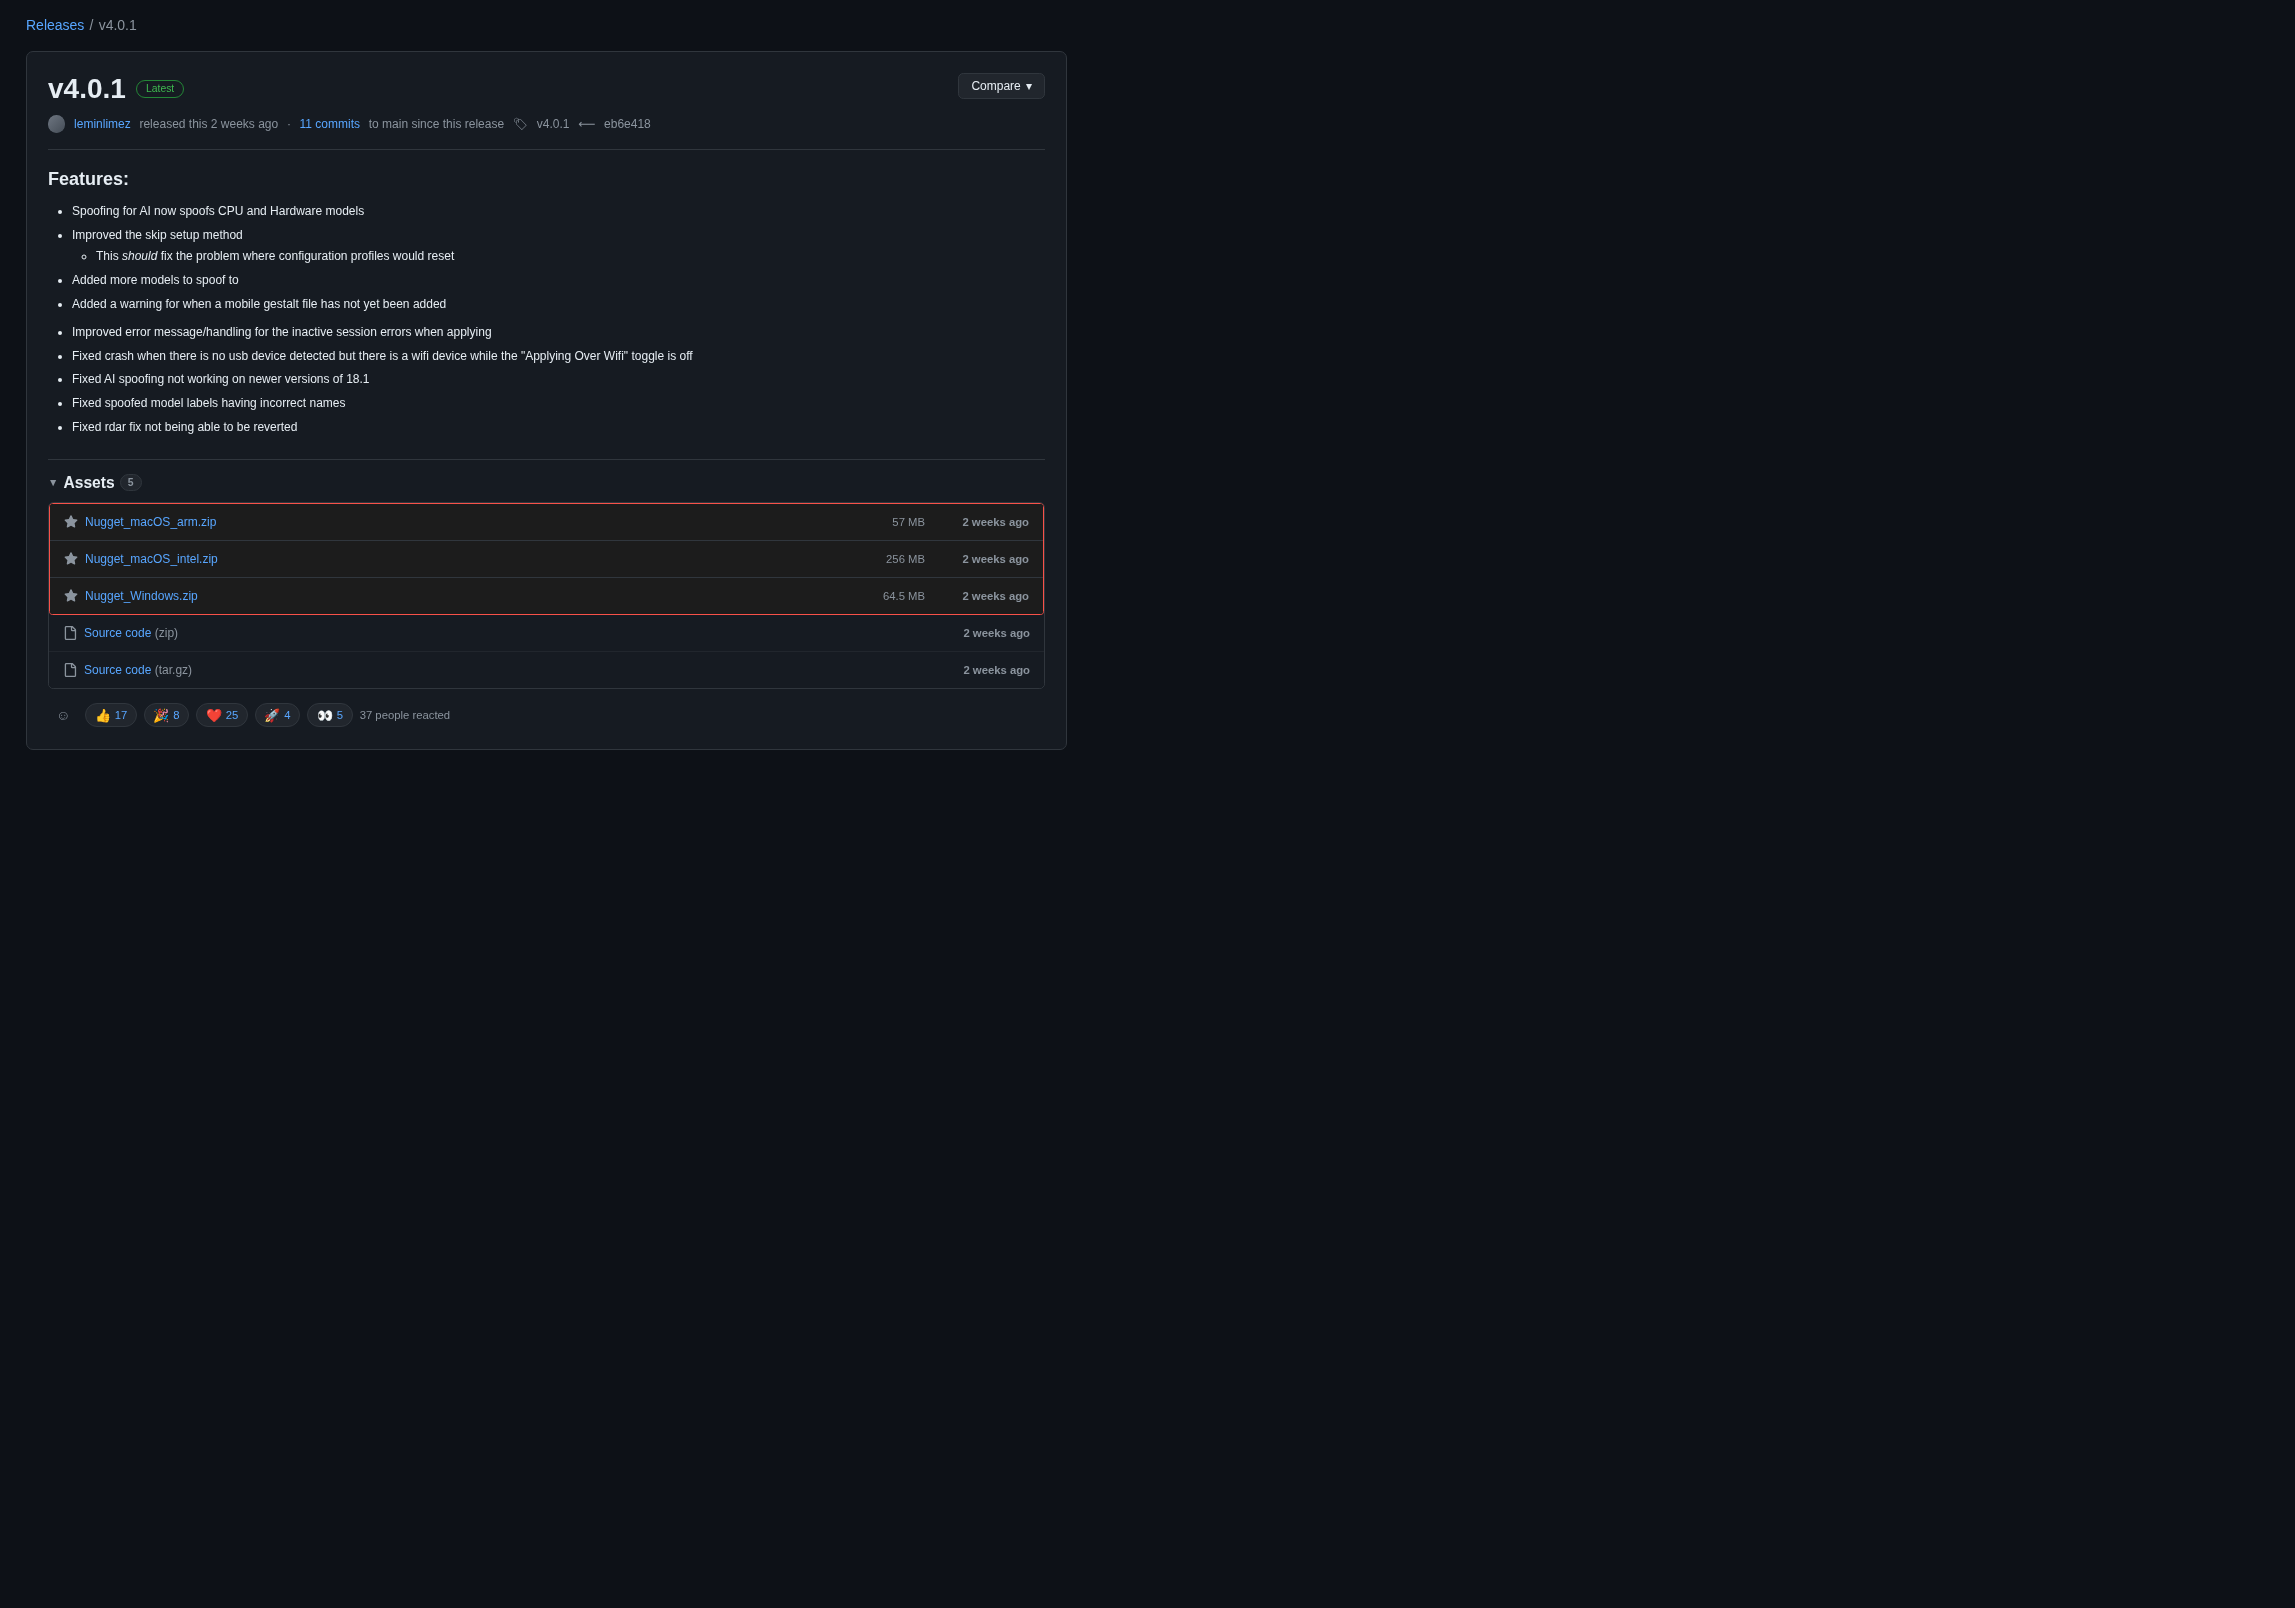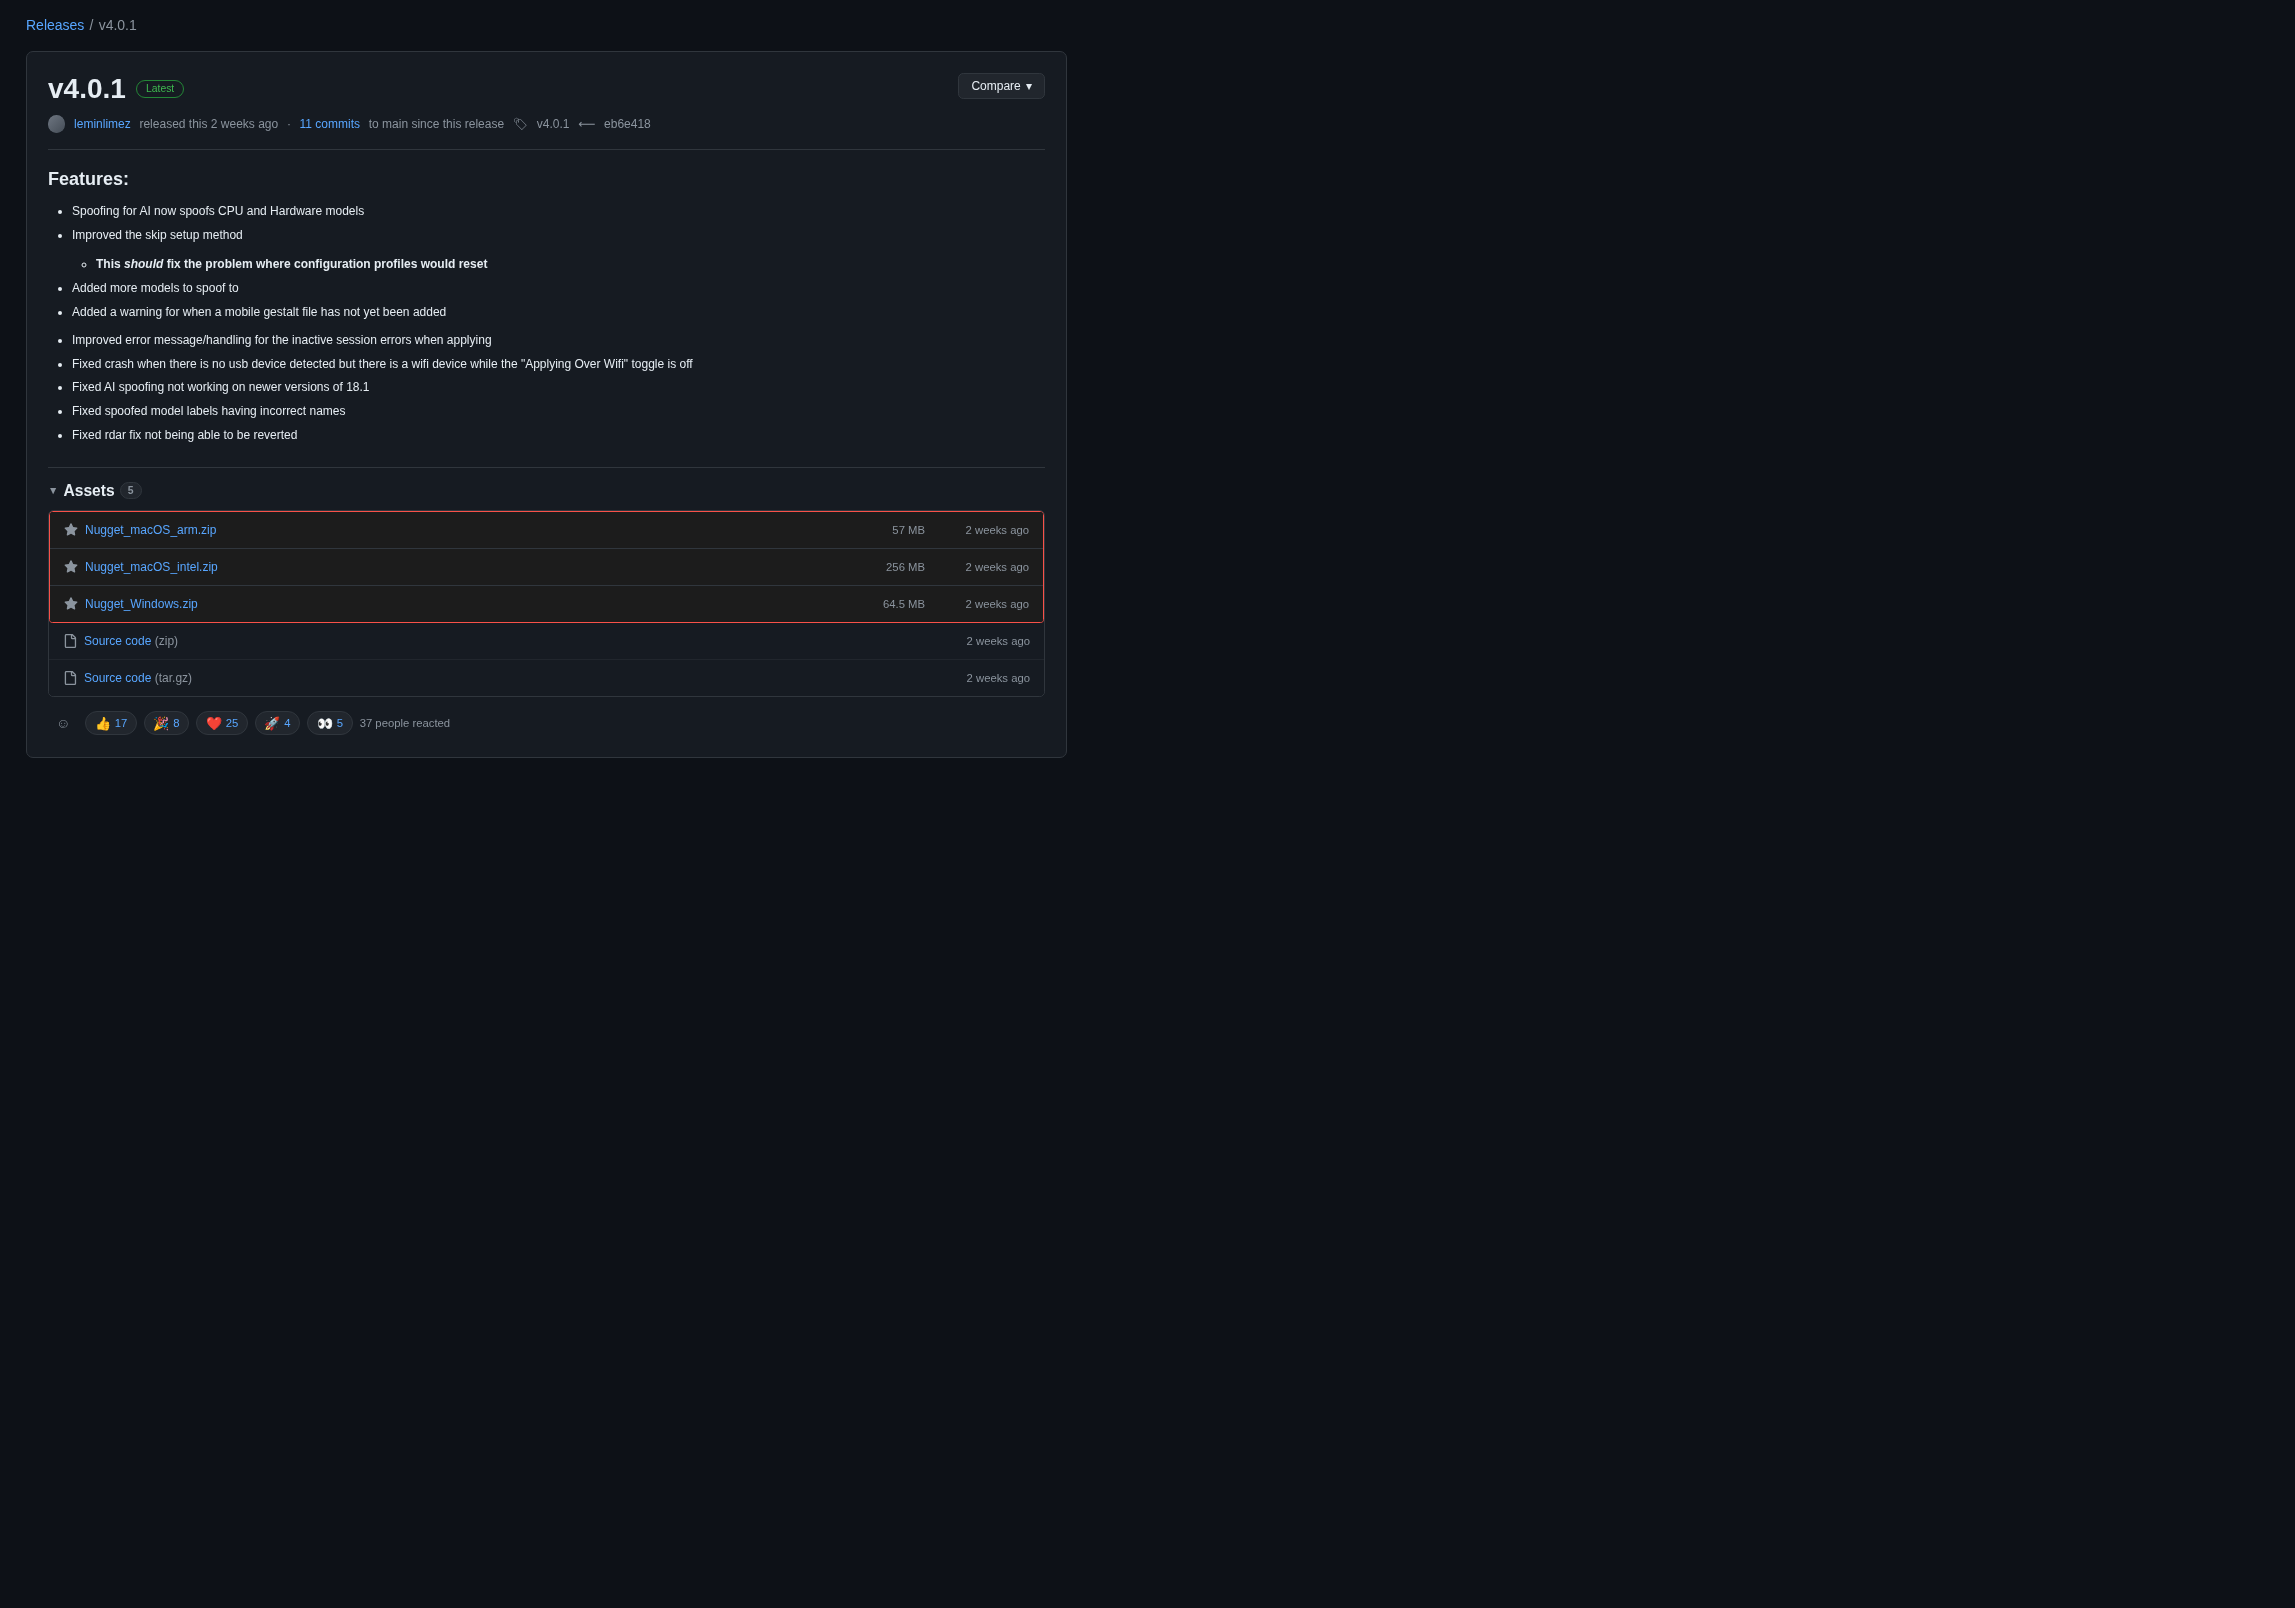--- a/index.html
+++ b/index.html
@@ -119,23 +119,22 @@
     }
     .release-body h3:first-child { margin-top: 0; }
     .release-body ul {
       list-style: disc;
       padding-left: 24px;
       margin-bottom: 7px;
     }
     .release-body ul li { margin-bottom: 3.5px; }
     .release-body ul ul {
       list-style: circle;
-      margin-top: 9px;
+      margin-top: 1px;
       margin-bottom: 3.5px;
-      font-weight: bold;
     }
     em { font-style: italic; }
 
     .assets-section { }
     .assets-header {
       display: flex;
       align-items: center;
       gap: 8.7px;
       margin-bottom: 10.4px;
     }
@@ -191,20 +190,21 @@
       color: #8b949e;
       font-size: 11.3px;
       min-width: 69px;
       text-align: right;
     }
     .asset-time {
       color: #8b949e;
       font-size: 11.3px;
       min-width: 104px;
       text-align: right;
+      font-weight: bold;
     }
 
     .reactions-row {
       display: flex;
       align-items: center;
       gap: 7px;
       margin-top: 14px;
       flex-wrap: wrap;
     }
     .reaction-btn {

